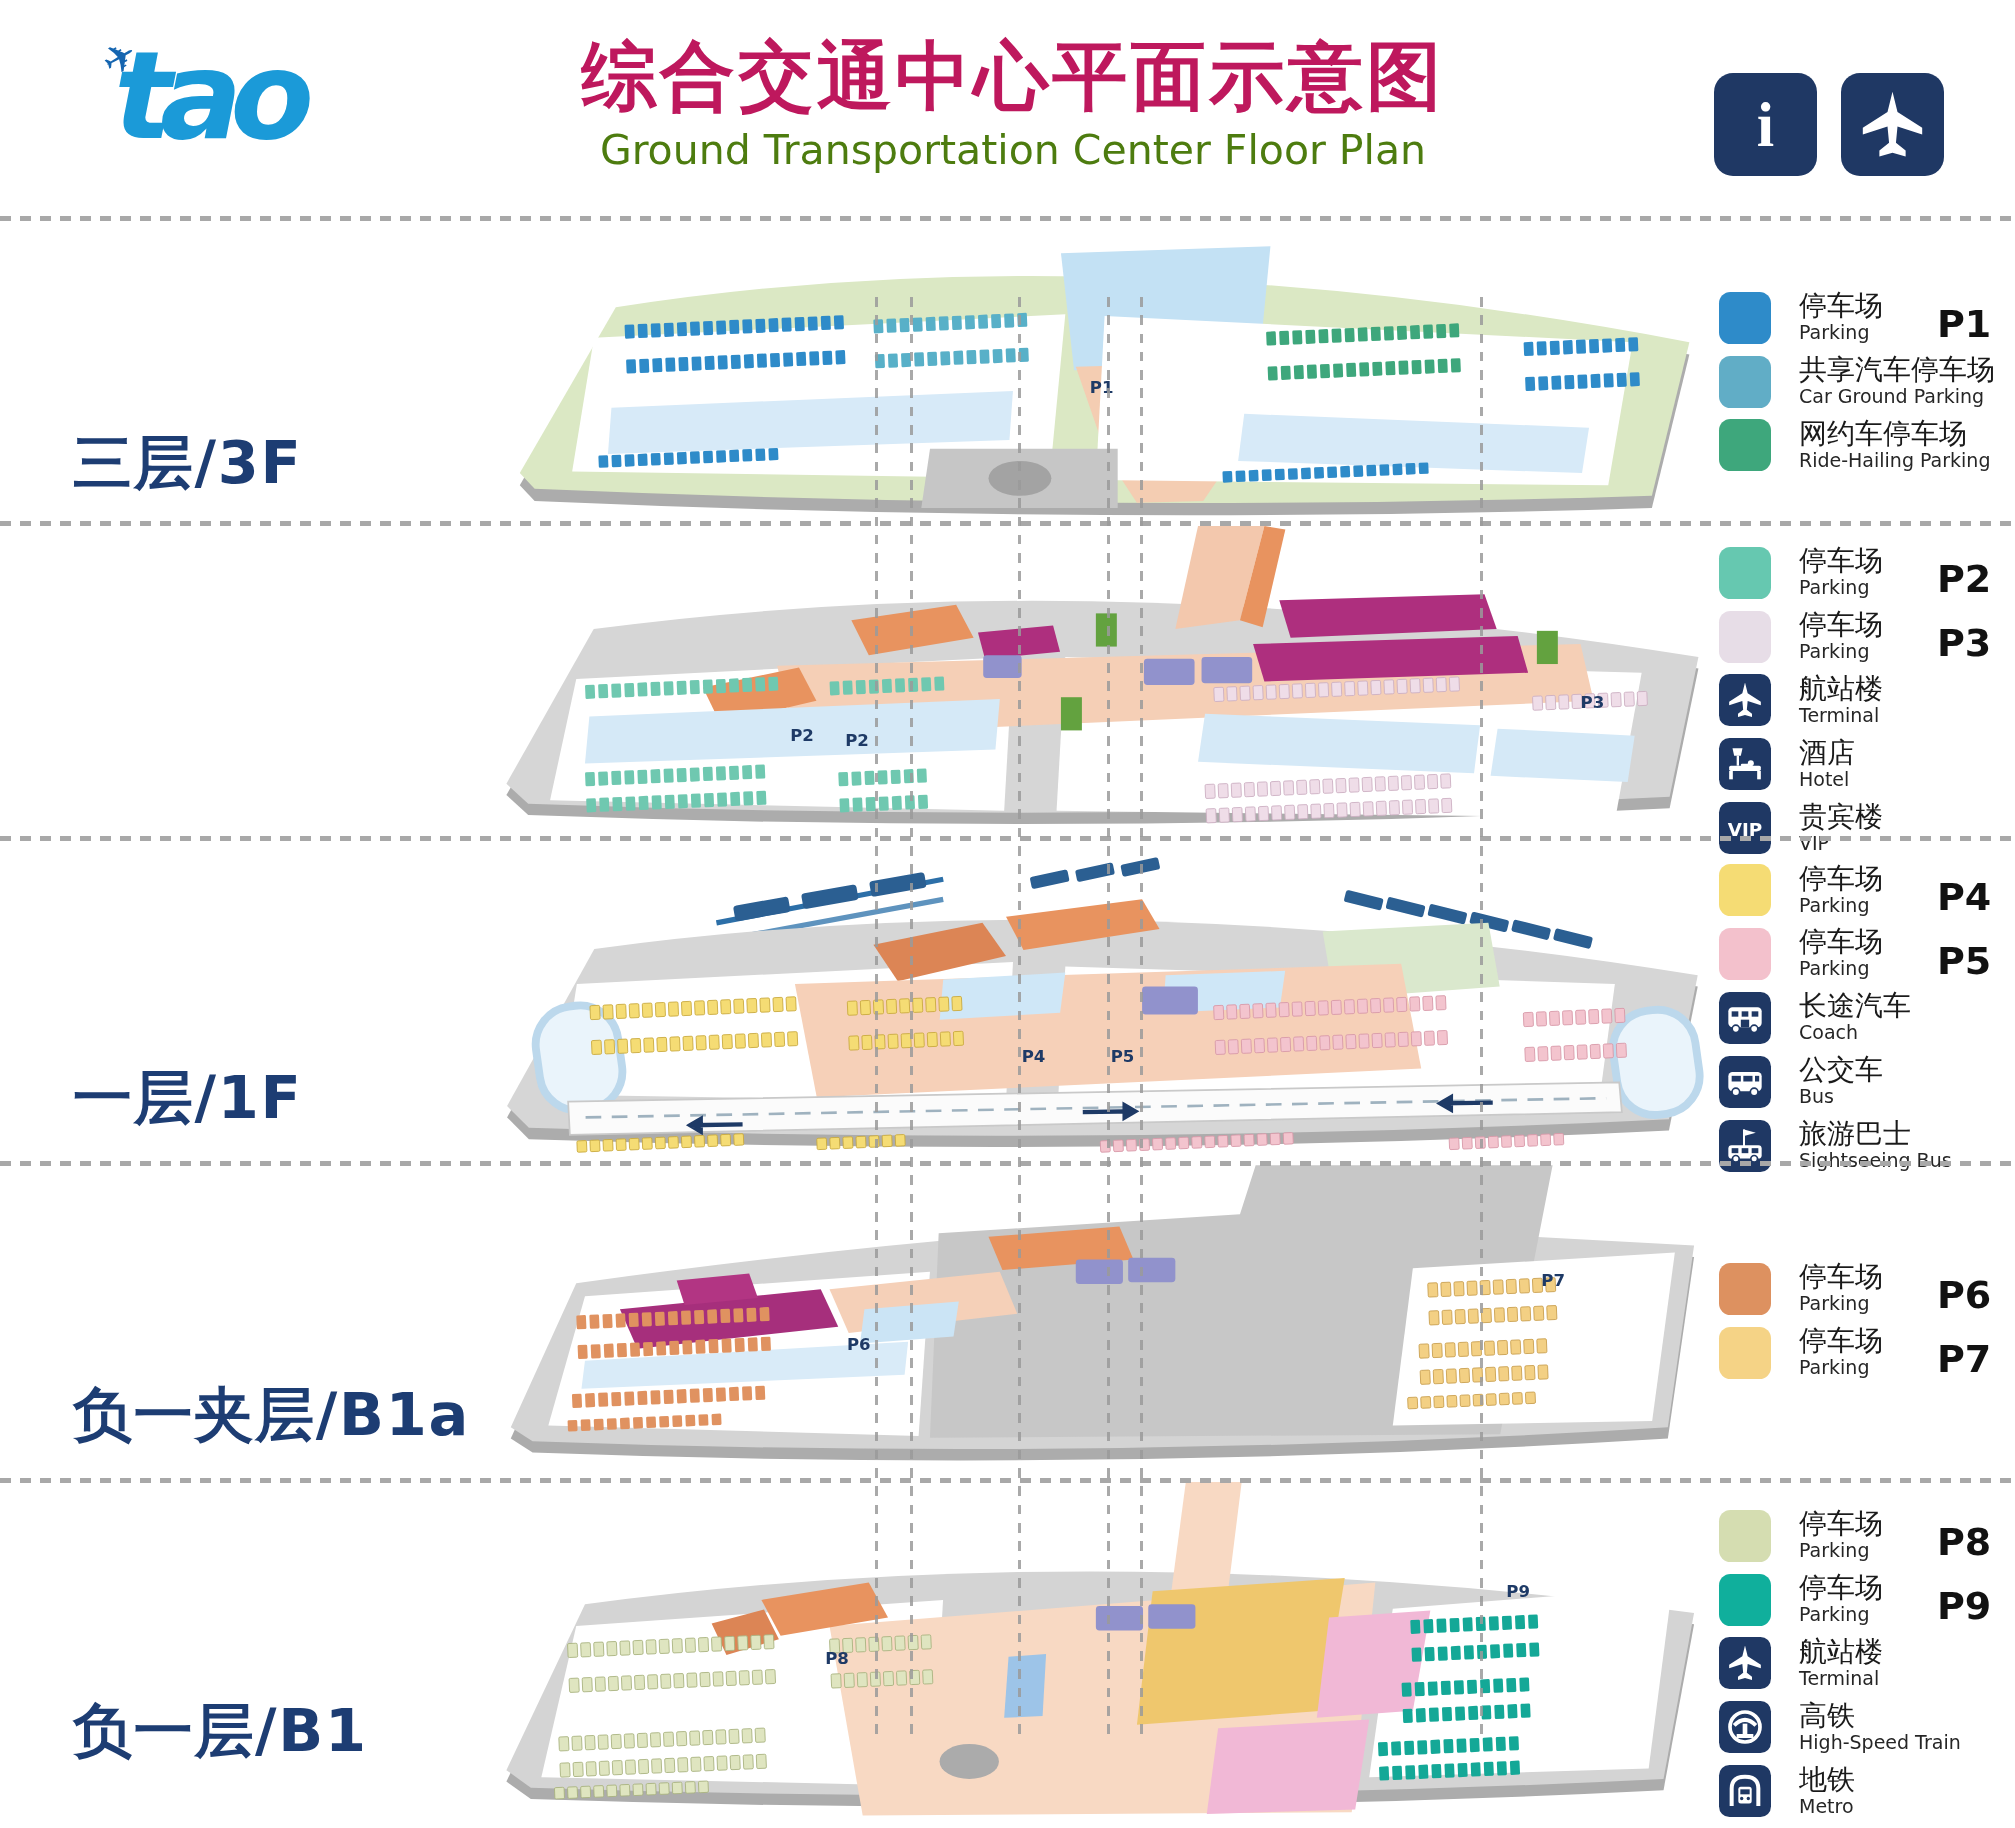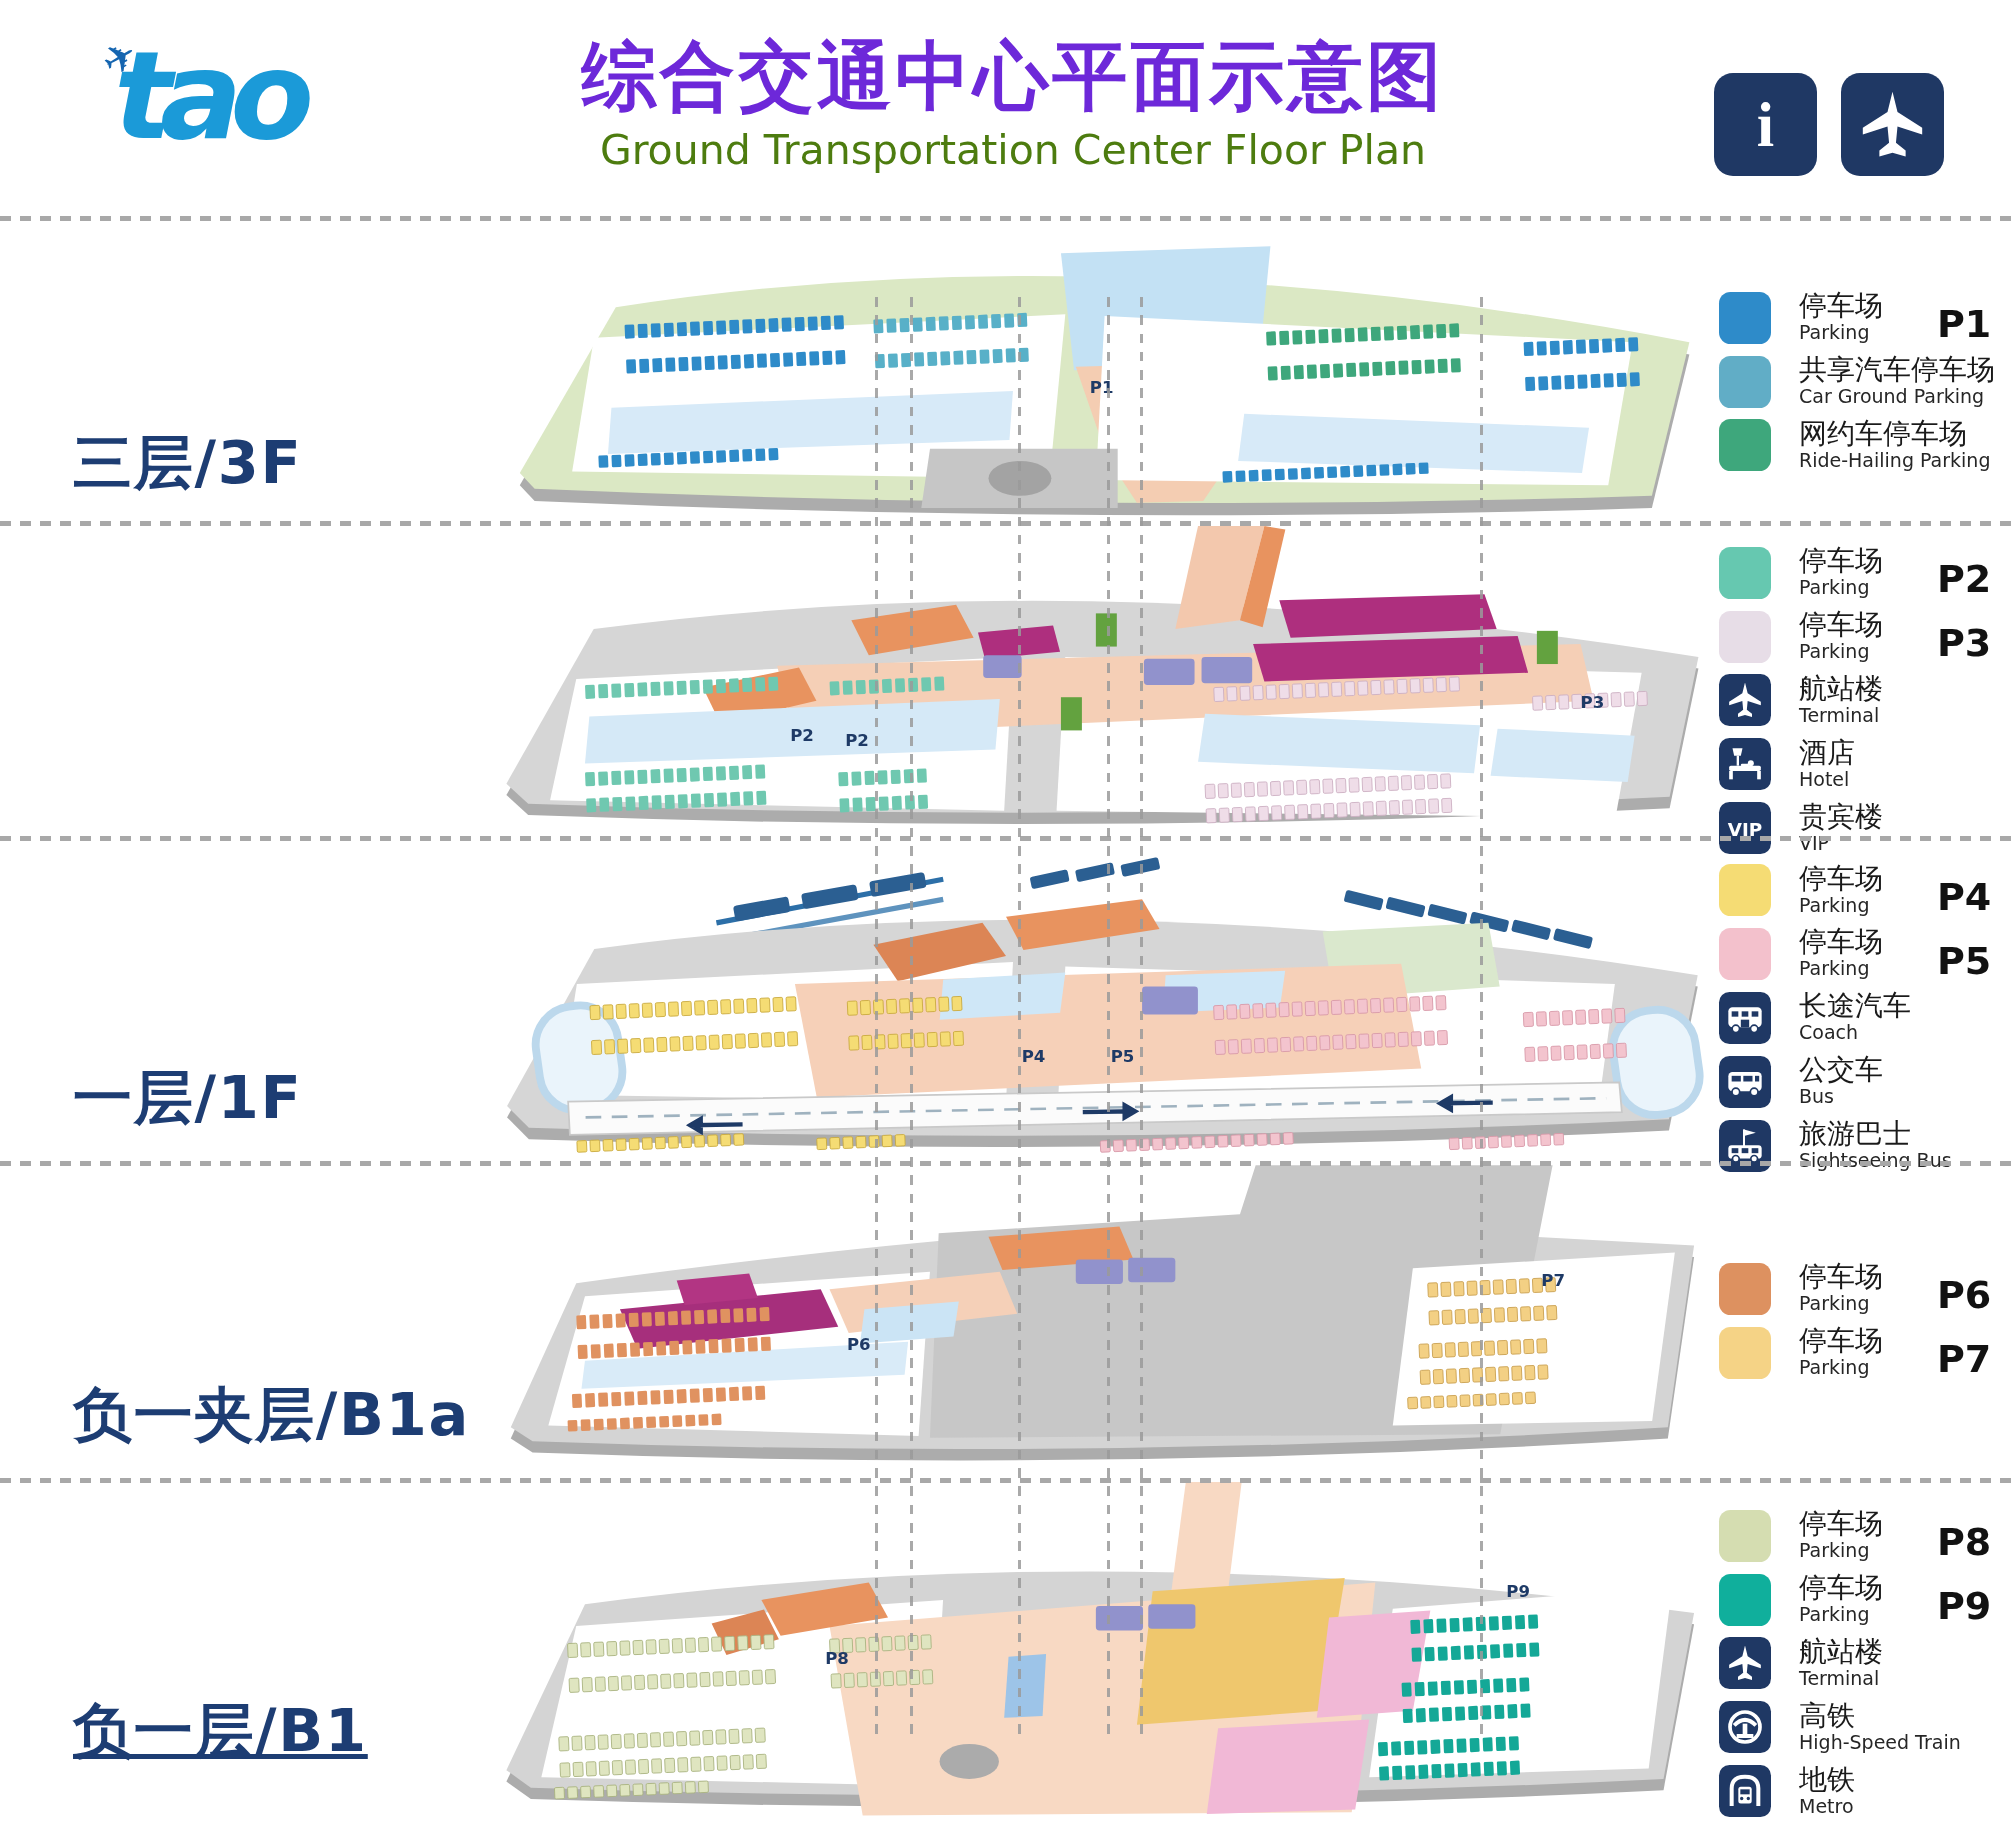--- a/index.html
+++ b/index.html
@@ -4,21 +4,21 @@
 <style>
   html,body{margin:0;padding:0;background:#ffffff;}
   #page{position:relative;width:2016px;height:1829px;background:#ffffff;overflow:hidden;
         font-family:"DejaVu Sans","Liberation Sans",sans-serif;}
   
   #header{position:absolute;left:0;top:0;width:2016px;height:218px;}
   .logo{position:absolute;left:114px;top:24.5px;font-size:122px;font-weight:800;color:#1B9AD8;
         letter-spacing:-12.2px;font-family:"DejaVu Sans",sans-serif;font-style:italic;}
   .logo-plane{position:absolute;left:103px;top:35px;font-size:40px;color:#1565B0;transform:rotate(-30deg);}
   .title-wrap{position:absolute;left:454px;top:33px;width:1118px;text-align:center;}
-  .title-zh{font-size:75px;font-weight:900;color:#6d28d9;letter-spacing:3.5px;line-height:87px;}
+  .title-zh{font-size:75px;font-weight:900;color:#be185d;letter-spacing:3.5px;line-height:87px;}
   .title-en{font-size:41px;font-weight:500;color:#4d7c0f;line-height:51px;margin-top:5.2px;}
   .hdr-icon{position:absolute;top:73px;width:103px;height:103px;border-radius:19px;background:#1F3864;
             display:flex;align-items:center;justify-content:center;}
   .hdr-icon svg{width:75px;height:75px;}
   #icon-info{left:1714px;}
   #icon-plane{left:1841px;}
   
   .sep{position:absolute;left:0;width:2016px;height:5.2px;
        background:repeating-linear-gradient(90deg,#A8A8A8 0 11.4px,transparent 11.4px 20px);}
   .vline{position:absolute;width:2.6px;
@@ -949,21 +949,21 @@
           <div class="legend-text">
             <div class="legend-zh">停车场</div>
             <div class="legend-en">Parking</div>
           </div>
           <div class="ptag">P7</div>
         </div>
       </div>
   </div>
 
   <div class="band" style="top:1480px;height:348px;">
-    <div class="floor-label" style="top:212px;text-decoration:underline;">负一层/B1</div>
+    <div class="floor-label" style="top:212px;">负一层/B1</div>
     <svg class="plan" width="1275" height="345" viewBox="0 0 1460 395">
       <g transform="translate(0,13)">
           <path d="M60,330 L150,140 Q745,60 1420,150 L1385,340 Q745,372 88,350 Z" fill="#ACACAC"></path>
         </g>
       <path d="M60,330 L150,140 Q745,60 1420,150 L1385,340 Q745,372 88,350 Z" fill="#D4D4D4"></path>
       <polygon points="140,165 560,135 548,348 100,338" fill="#FFFFFF"></polygon>
       <polygon points="1075,145 1395,120 1368,328 1048,338" fill="#FFFFFF"></polygon>
       <polygon points="838,0 902,0 886,128 820,136" fill="#F8D9C3"></polygon>
       <polygon points="430,165 1055,115 1028,378 468,382" fill="#F8D9C3"></polygon>
       <polygon points="800,125 1020,110 995,262 782,278" fill="#EFC76D"></polygon>

